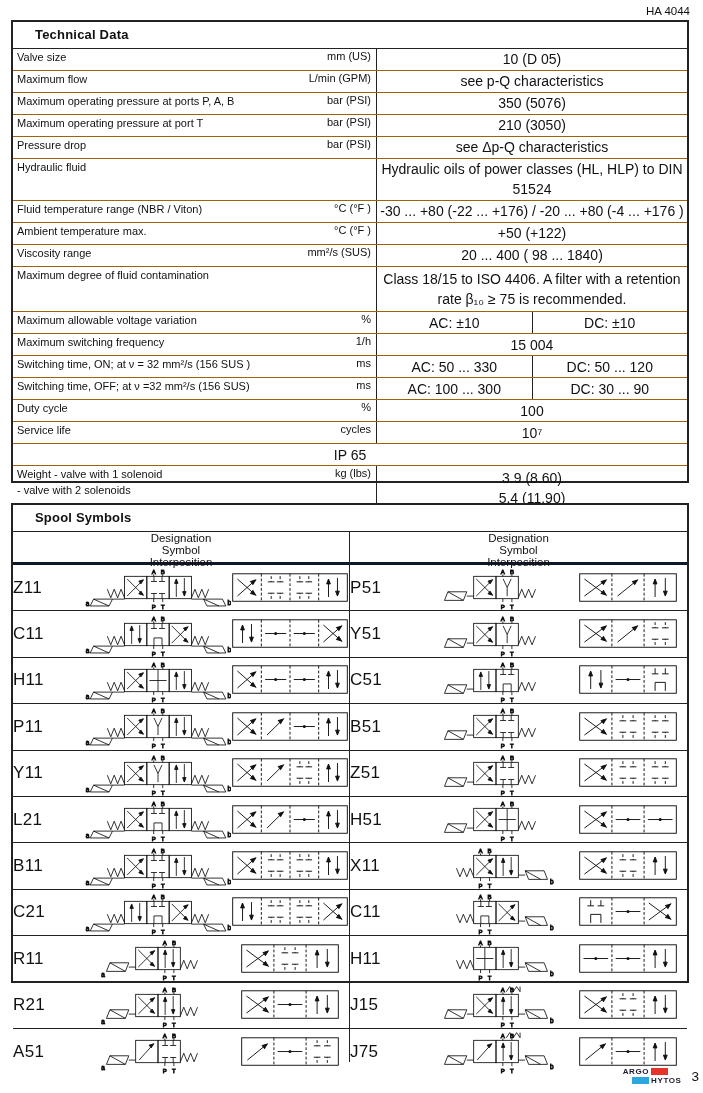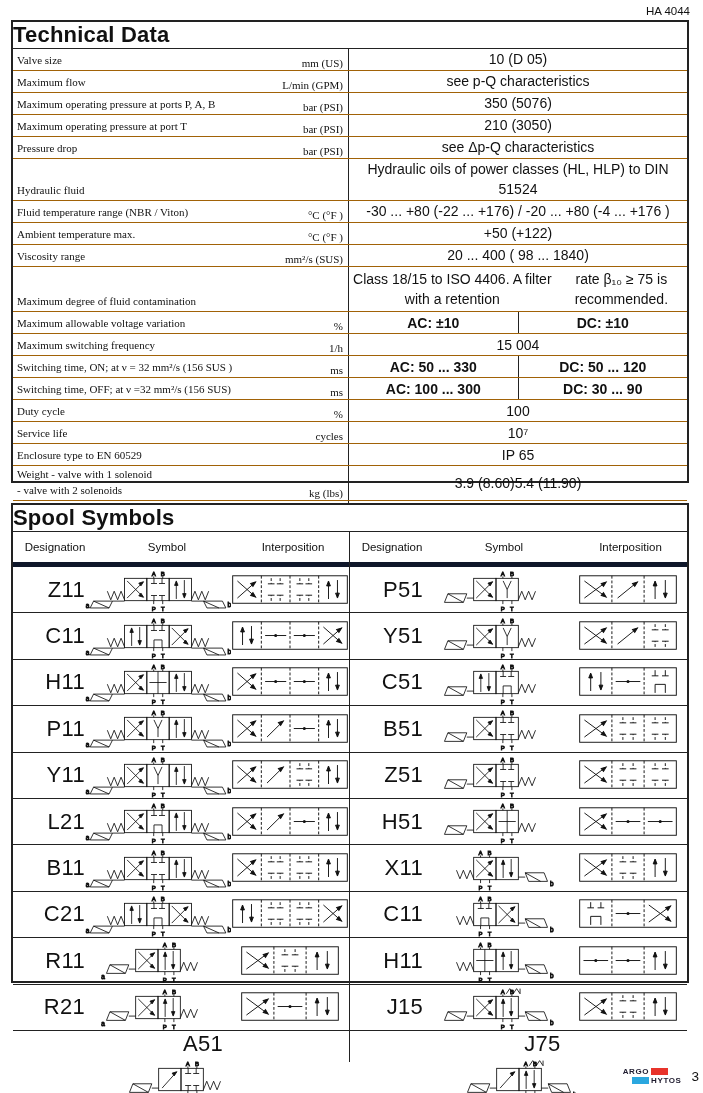--- a/index.html
+++ b/index.html
@@ -3,45 +3,45 @@
 <meta charset="utf-8">
 <style>
   html,body{margin:0;padding:0;background:#fff;}
   .page{position:relative;width:703px;height:1093px;background:#fff;
         font-family:"Liberation Sans",sans-serif;color:#111;overflow:hidden;}
   .ha-code{position:absolute;top:5px;right:13px;font-size:11.5px;}
   .panel{position:absolute;left:11px;width:678px;border:2px solid #222;box-sizing:border-box;background:#fff;}
   .tech-panel{top:20px;height:463px;}
   .spool-panel{top:503px;height:480px;}
   .panel-title{height:26px;line-height:26px;border-bottom:1.5px solid #222;
-               font-size:22px;font-weight:bold;letter-spacing:.2px;}
+               font-size:13px;font-weight:bold;padding-left:22px;letter-spacing:.2px;}
   
   .trow{display:flex;border-top:1px solid #a16207;min-height:21px;align-items:stretch;}
   #tech-rows .trow:first-child{border-top:none;}
-  .tparam{width:336px;border-right:1px solid #222;display:flex;align-items:flex-end;
-          justify-content:space-between;padding:1px 5px 1px 4px;font-size:11px;box-sizing:border-box;font-family:Liberation Serif, serif;}
+  .tparam{width:364px;border-right:1px solid #222;display:flex;align-items:flex-start;
+          justify-content:space-between;padding:1px 5px 1px 4px;font-size:11px;box-sizing:border-box;}
   .tlabel{text-align:left;line-height:1.45;}
   .tunit{text-align:right;white-space:nowrap;padding-left:6px;}
   .tvalue{flex:1;display:flex;align-items:center;justify-content:center;
           font-size:14px;text-align:center;line-height:1.45;}
-  .tvalue.lines{flex-direction:row;padding:2px 0;}
+  .tvalue.lines{flex-direction:column;padding:2px 0;}
   .tvalue.split{align-items:stretch;}
-  .vhalf{flex:1;display:flex;align-items:center;justify-content:center;font-weight:bold;}
+  .vhalf{flex:1;display:flex;align-items:center;justify-content:center;}
   .vhalf.vdiv{border-left:1px solid #222;}
   
   .spool-grid{display:flex;height:530px;}
   .spool-col{width:50%;box-sizing:border-box;}
   .spool-col-left{border-right:1px solid #222;}
-  .spool-header{display:flex;height:30px;align-items:center;border-bottom:5px solid #0f172a;font-size:11.5px;}
+  .spool-header{display:flex;height:30px;align-items:center;border-bottom:3px solid #0f172a;font-size:11.5px;flex-direction:column;}
   .sh-des{width:84px;text-align:center;}
   .sh-sym{width:140px;text-align:center;}
   .sh-int{flex:1;text-align:center;}
   .srow{display:flex;align-items:center;height:45.4px;border-bottom:1px solid #222;}
-  .spool-rows .srow:last-child{border-bottom:none;flex-direction:column;}
-  .sdes{width:84px;text-align:right;font-size:22px;letter-spacing:.3px;}
+  .spool-rows .srow:last-child{border-bottom:none;}
+  .sdes{width:84px;text-align:left;font-size:17px;letter-spacing:.3px;}
   .ssym{width:146px;display:flex;justify-content:center;align-items:center;}
   .sint{flex:1;display:flex;justify-content:center;align-items:center;}
   svg{display:block;}
   
   .footer{position:absolute;right:4px;bottom:8px;display:flex;align-items:center;gap:10px;}
   .logo{display:grid;grid-template-columns:auto auto;column-gap:2px;row-gap:1px;
         font-size:8px;font-weight:bold;letter-spacing:.6px;color:#1e1b2e;line-height:8px;}
   .logo-argo{text-align:left;}
   .logo-red{width:17px;height:7px;background:#e8332b;}
   .logo-blue{width:17px;height:7px;background:#2aa7df;justify-self:end;}
@@ -206,25 +206,20 @@
         <div class="trow">
           <div class="tparam">
             <div class="tlabel">
               <div>Service life</div>
             </div>
             <div class="tunit">cycles</div>
           </div>
           <div class="tvalue">10⁷</div>
         </div>
         <div class="trow">
-          <div class="tparam">
-            <div class="tlabel">
-              <div>Enclosure type to EN 60529</div>
-            </div>
-          </div>
           <div class="tvalue">IP 65</div>
         </div>
         <div class="trow">
           <div class="tparam">
             <div class="tlabel">
               <div>Weight - valve with 1 solenoid</div>
               <div>- valve with 2 solenoids</div>
             </div>
             <div class="tunit">kg (lbs)</div>
           </div>

